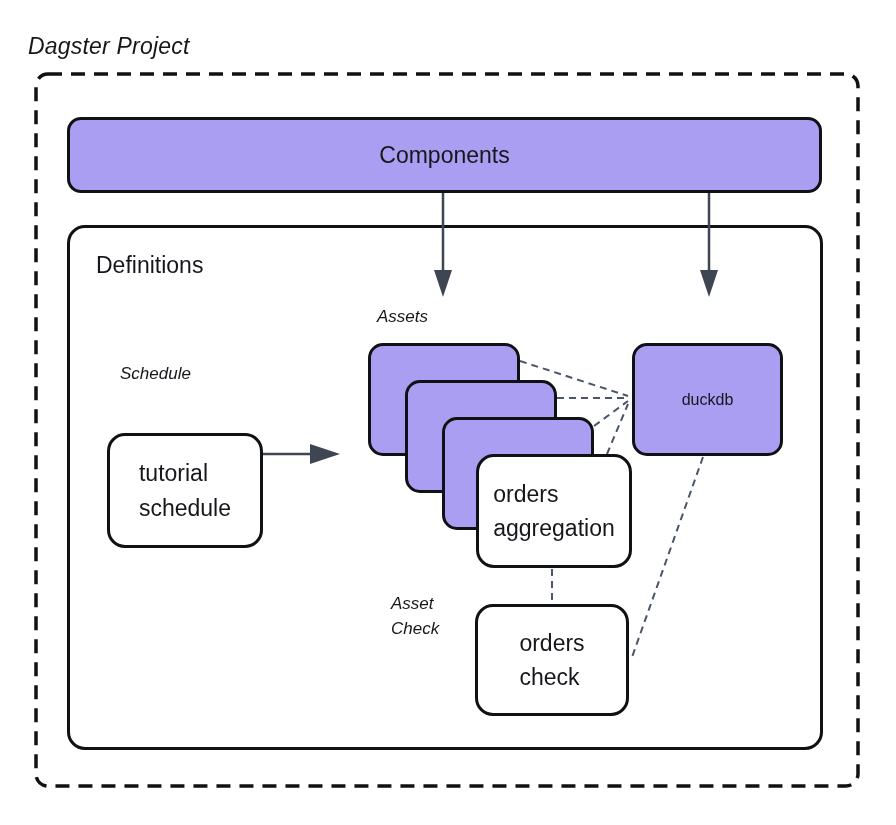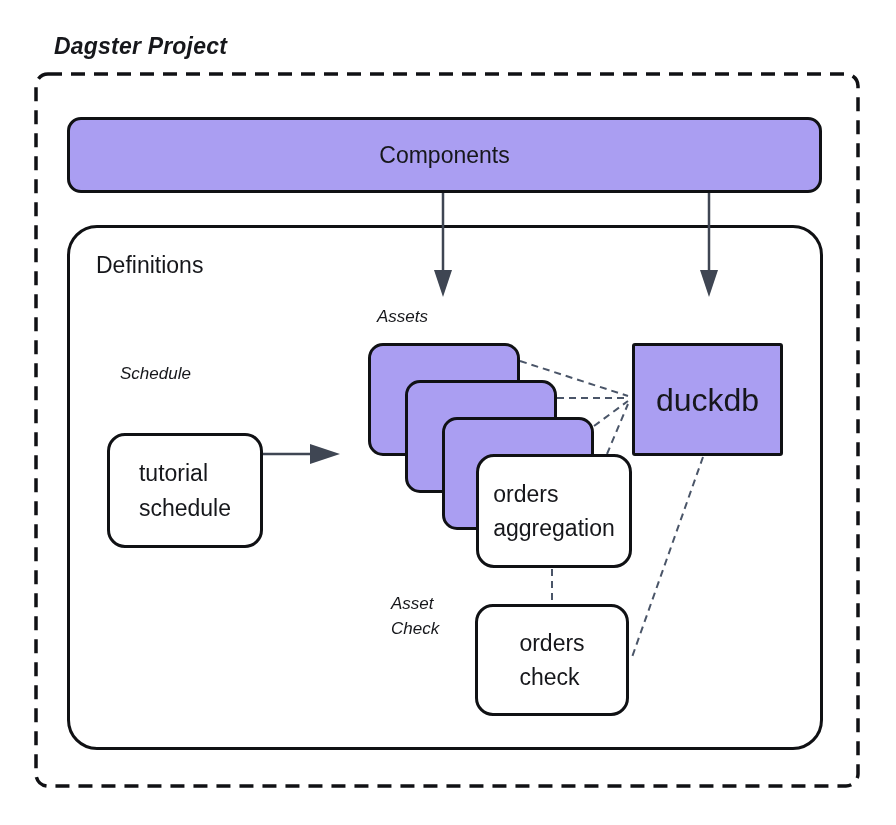--- a/index.html
+++ b/index.html
@@ -9,22 +9,22 @@
     --connector-gray:#4A5568;
     --background:#FFFFFF;
     --text-black:#16171B;
   }
   *{margin:0;padding:0;box-sizing:border-box;}
   html,body{background:var(--background);}
   body{font-family:"Liberation Sans",sans-serif;color:var(--text-black);}
   .canvas{position:relative;width:896px;height:825px;background:var(--background);overflow:hidden;}
 
   .diagram-title{
-    position:absolute;left:54px;top:33px;
-    font-size:23px;font-style:italic;font-weight:700;letter-spacing:.2px;
+    position:absolute;left:28px;top:33px;
+    font-size:23px;font-style:italic;font-weight:400;letter-spacing:.2px;
     z-index:3;
   }
 
   .svg-layer{position:absolute;left:0;top:0;z-index:2;pointer-events:none;}
   .project-boundary{fill:none;stroke:var(--stroke-black);stroke-width:3.5;}
   .arrow-line{stroke:var(--arrow-slate);stroke-width:2.5;fill:none;}
   .arrow-head{fill:var(--arrow-slate);stroke:none;}
   .connector{stroke:var(--connector-gray);stroke-width:2;fill:none;stroke-dasharray:7 5;}
 
   .node{
@@ -33,21 +33,21 @@
     background:var(--background);z-index:3;
     font-size:23px;line-height:1.5;white-space:pre-line;
   }
   .purple{background:var(--node-purple);}
 
   .components-bar{
     left:67px;top:117px;width:755px;height:76px;border-radius:14px;
   }
   .definitions-box{
     position:absolute;left:67px;top:225px;width:756px;height:525px;
-    border:3px solid var(--stroke-black);border-radius:30px;
+    border:3px solid var(--stroke-black);border-radius:18px;
     background:var(--background);z-index:1;
   }
   .definitions-label{
     position:absolute;left:26px;top:24px;font-size:23px;
   }
 
   .group-label{
     position:absolute;font-size:17px;font-style:italic;font-weight:500;
     z-index:3;white-space:pre-line;line-height:1.45;
   }
@@ -55,21 +55,21 @@
   .assets-label{left:377px;top:305px;}
   .resource-label{left:642px;top:305px;}
   .asset-check-label{left:391px;top:579px;margin-top:13px;}
 
   .schedule-node{left:107px;top:397px;width:156px;height:115px;border-radius:18px;margin-top:36px;}
   .asset-node{width:152px;height:113px;border-radius:15px;}
   .asset-1{left:368px;top:343px;}
   .asset-2{left:405px;top:380px;}
   .asset-3{left:442px;top:417px;}
   .aggregation-node{left:476px;top:454px;width:156px;height:114px;border-radius:18px;}
-  .duckdb-node{left:632px;top:343px;width:151px;height:113px;border-radius:3px;font-size:32px;}
+  .duckdb-node{left:632px;top:343px;width:151px;height:113px;border-radius:15px;font-size:16px;}
   .orders-check-node{left:475px;top:604px;width:154px;height:112px;border-radius:18px;}
 </style>
 </head>
 <body>
 
 <div class="canvas">
 
   <div class="diagram-title">Dagster Project</div>
 
   <svg class="svg-layer" width="896" height="825" viewBox="0 0 896 825">

